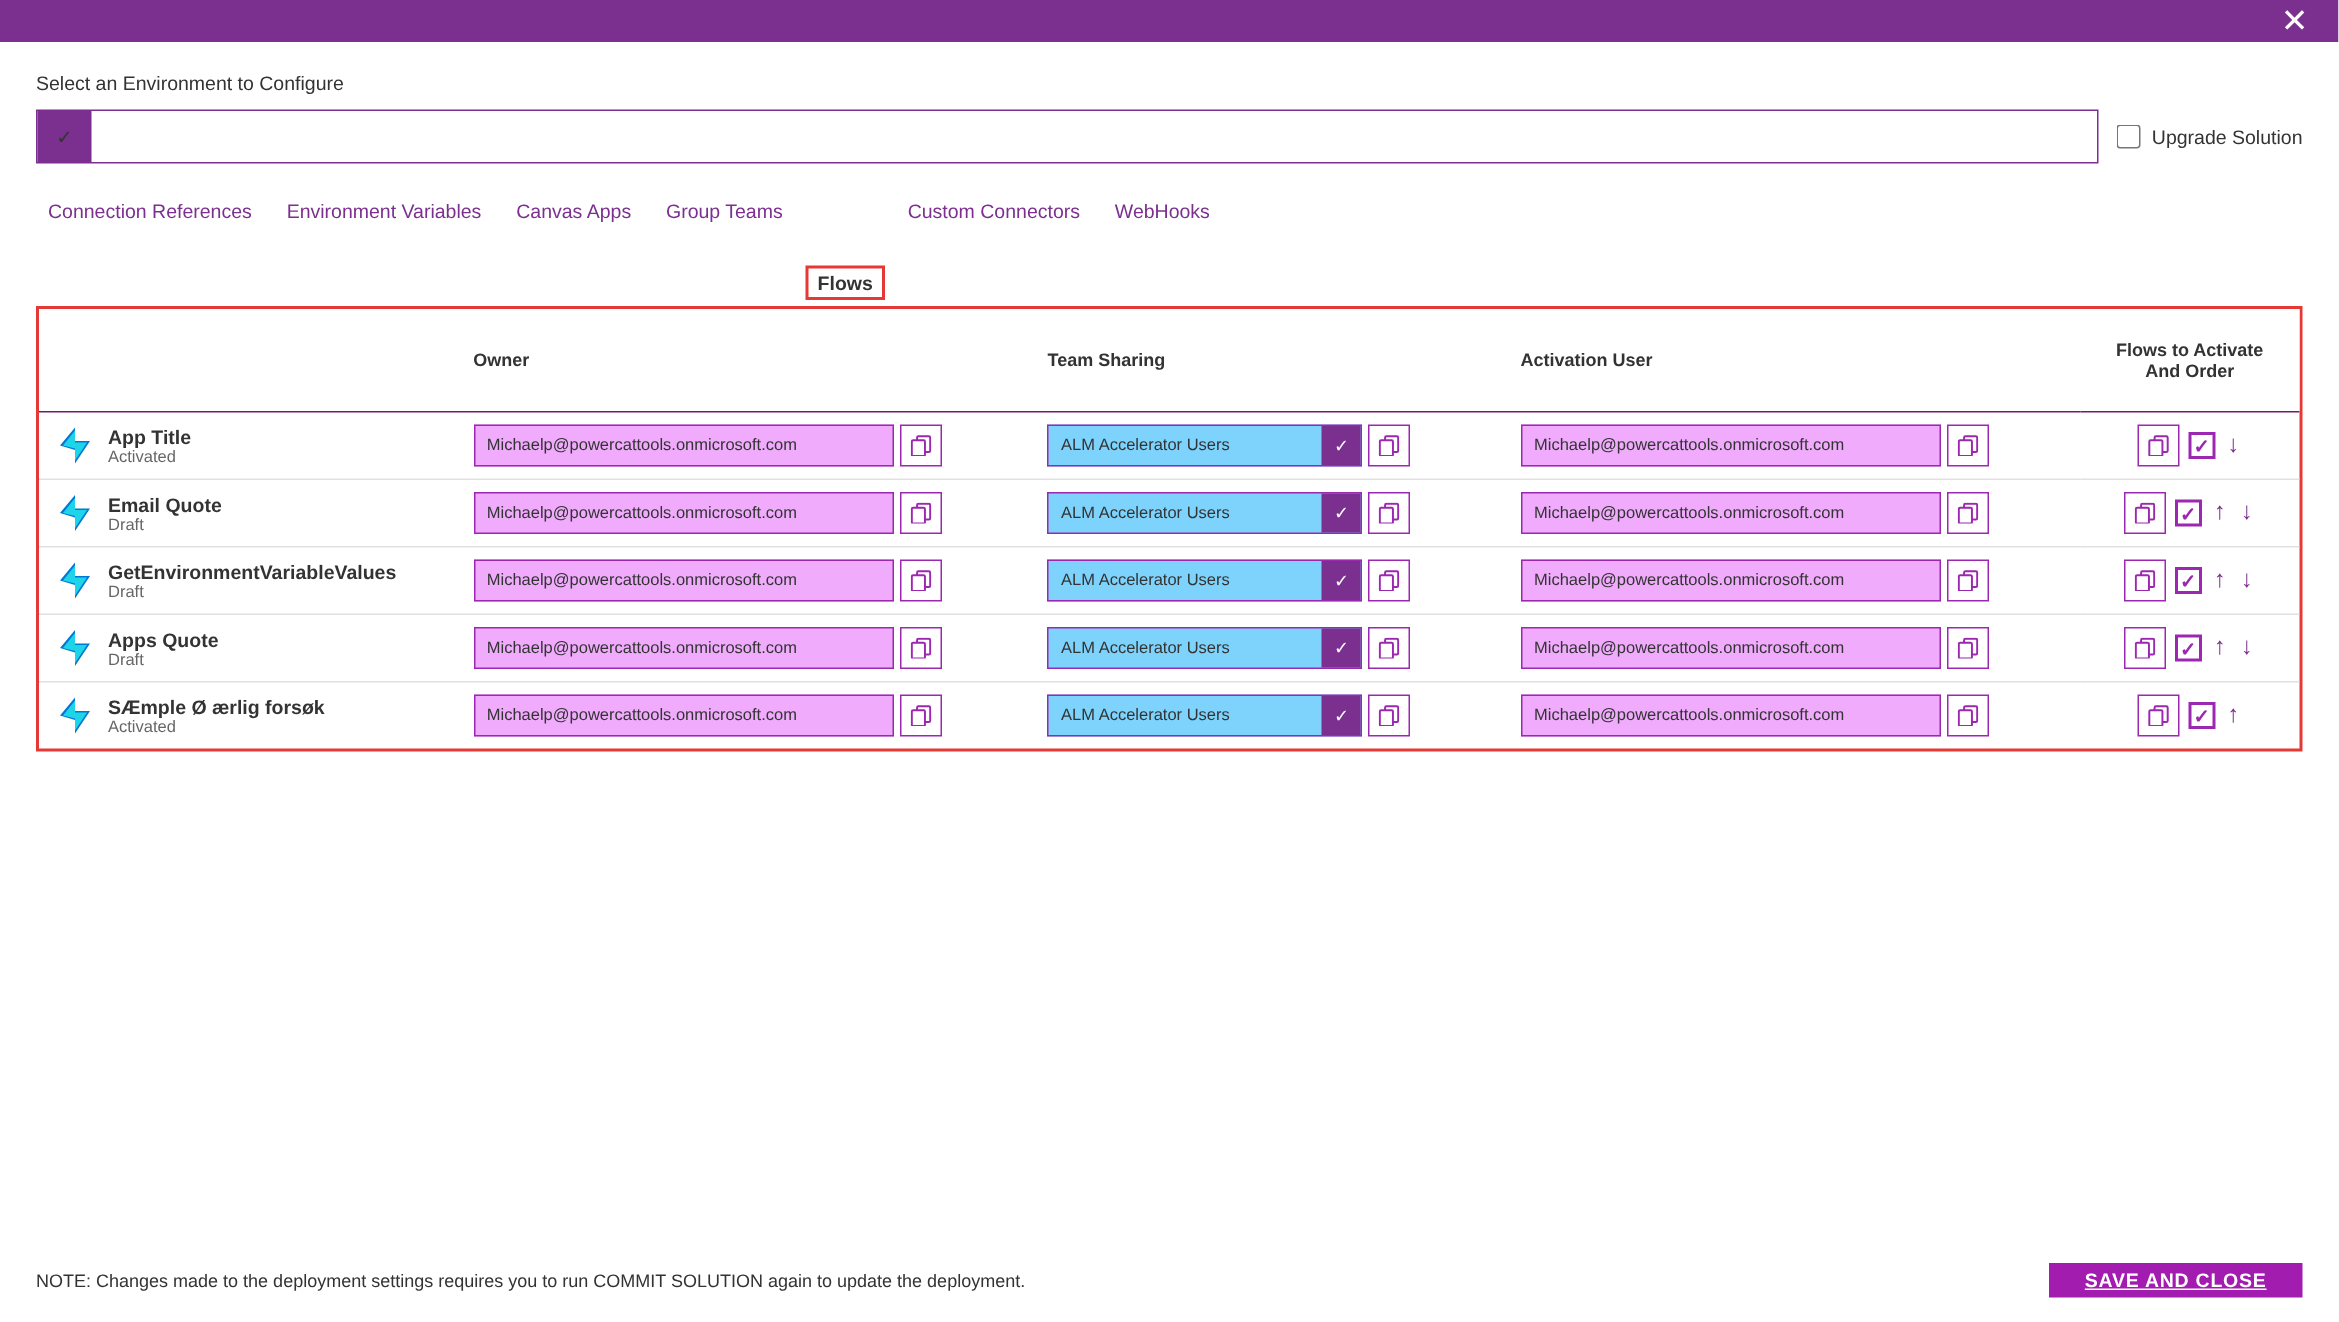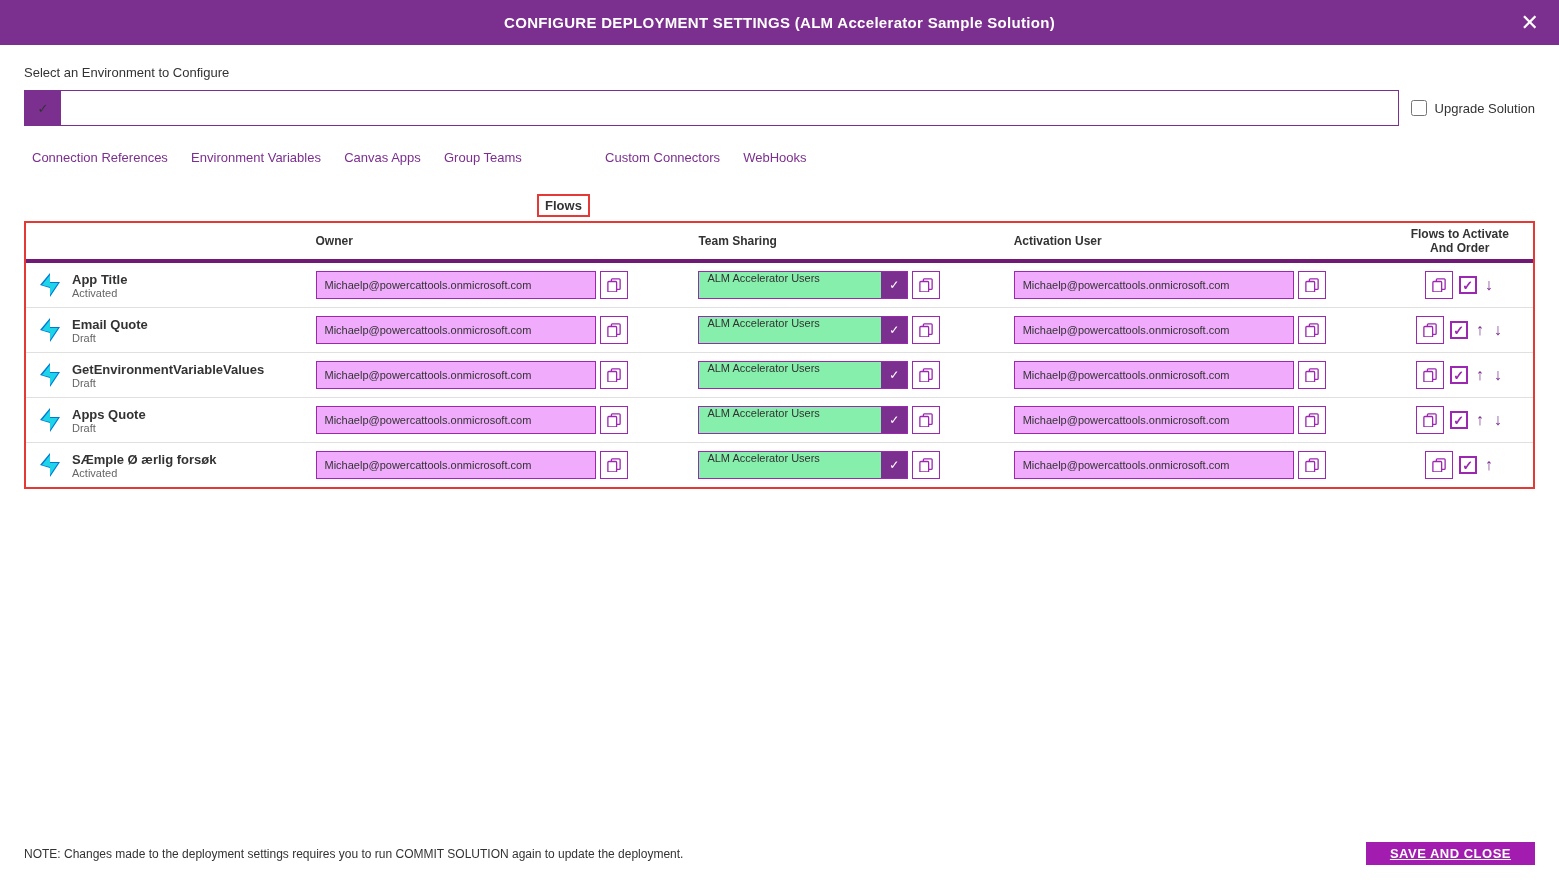--- a/index.html
+++ b/index.html
@@ -123,26 +123,26 @@
 
     
     .flows-table {
       width: 100%;
       border-collapse: collapse;
     }
     .flows-table thead tr {
       background: #fff;
     }
     .flows-table thead th {
-      padding: 4px 10px;
+      padding: 20px 10px;
       font-size: 12px;
       font-weight: 600;
       color: #333;
       text-align: left;
-      border-bottom: 4px solid #701a75;
+      border-bottom: 1px solid #701a75;
     }
     .flows-table thead th.right {
       text-align: center;
     }
     .flows-table tbody tr {
       border-bottom: 1px solid #e0e0e0;
     }
     .flows-table tbody tr:last-child {
       border-bottom: none;
     }
@@ -204,23 +204,24 @@
     }
 
     
     .team-row {
       display: flex;
       align-items: center;
       gap: 4px;
     }
     .team-select-wrapper {
       display: flex;
+      align-items: center;
       border: 1.5px solid #9c27b0;
       height: 28px;
-      background: #86efac;
+      background: #7dd3fc;
       width: 210px;
     }
     .team-select-wrapper span {
       flex: 1;
       padding: 0 8px;
       font-size: 11px;
       color: #333;
     }
     .team-select-wrapper .team-chevron {
       background: #7B2F8E;
@@ -298,21 +299,20 @@
       color: #999;
       font-size: 13px;
       padding: 4px 0;
       align-self: center;
     }
   </style>
 </head>
 <body>
 
 <div class="dialog-header">
-  <span>CONFIGURE DEPLOYMENT SETTINGS (ALM Accelerator Sample Solution)</span>
   <button class="close-btn">✕</button>
 </div>
 
 <div class="dialog-body">
 
   <div class="env-label">Select an Environment to Configure</div>
 
   <div class="env-row">
     <div class="env-select-wrapper">
       <button class="chevron-btn">

